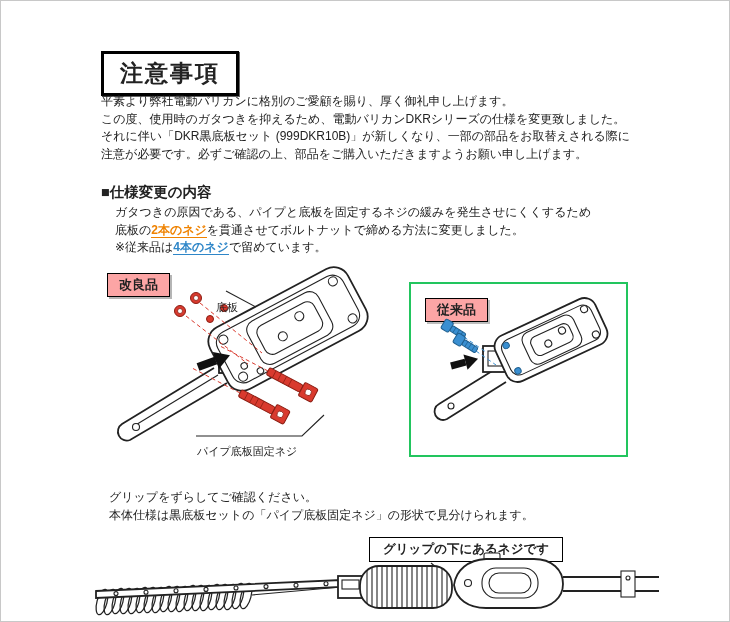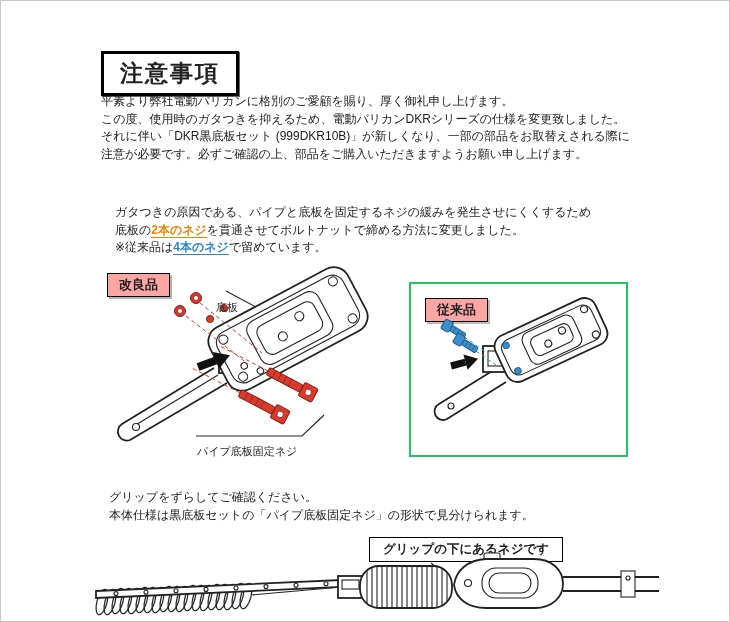--- a/index.html
+++ b/index.html
@@ -58,20 +58,21 @@
 
   <div class="title-box">注意事項</div>
 
   <div class="txt intro">
     <div>平素より弊社電動バリカンに格別のご愛顧を賜り、厚く御礼申し上げます。</div>
     <div>この度、使用時のガタつきを抑えるため、電動バリカンDKRシリーズの仕様を変更致しました。</div>
     <div>それに伴い「DKR黒底板セット (999DKR10B)」が新しくなり、一部の部品をお取替えされる際に</div>
     <div>注意が必要です。必ずご確認の上、部品をご購入いただきますようお願い申し上げます。</div>
   </div>
 
+  <div class="sec-head sec1-head">■仕様変更の内容</div>
 
   <div class="txt sec1-body">
     <div><span>ガタつきの原因である、パイプと底板を固定するネジの緩みを発生させにくくするため</span></div>
     <div><span>底板の</span><span class="hl-orange">2本のネジ</span><span>を貫通させてボルトナットで締める方法に変更しました。</span></div>
     <div><span>※従来品は</span><span class="hl-blue">4本のネジ</span><span>で留めています。</span></div>
   </div>
 
   <svg class="svg-improved" width="310" height="198" viewBox="0 0 310 198">
 
     <g>

